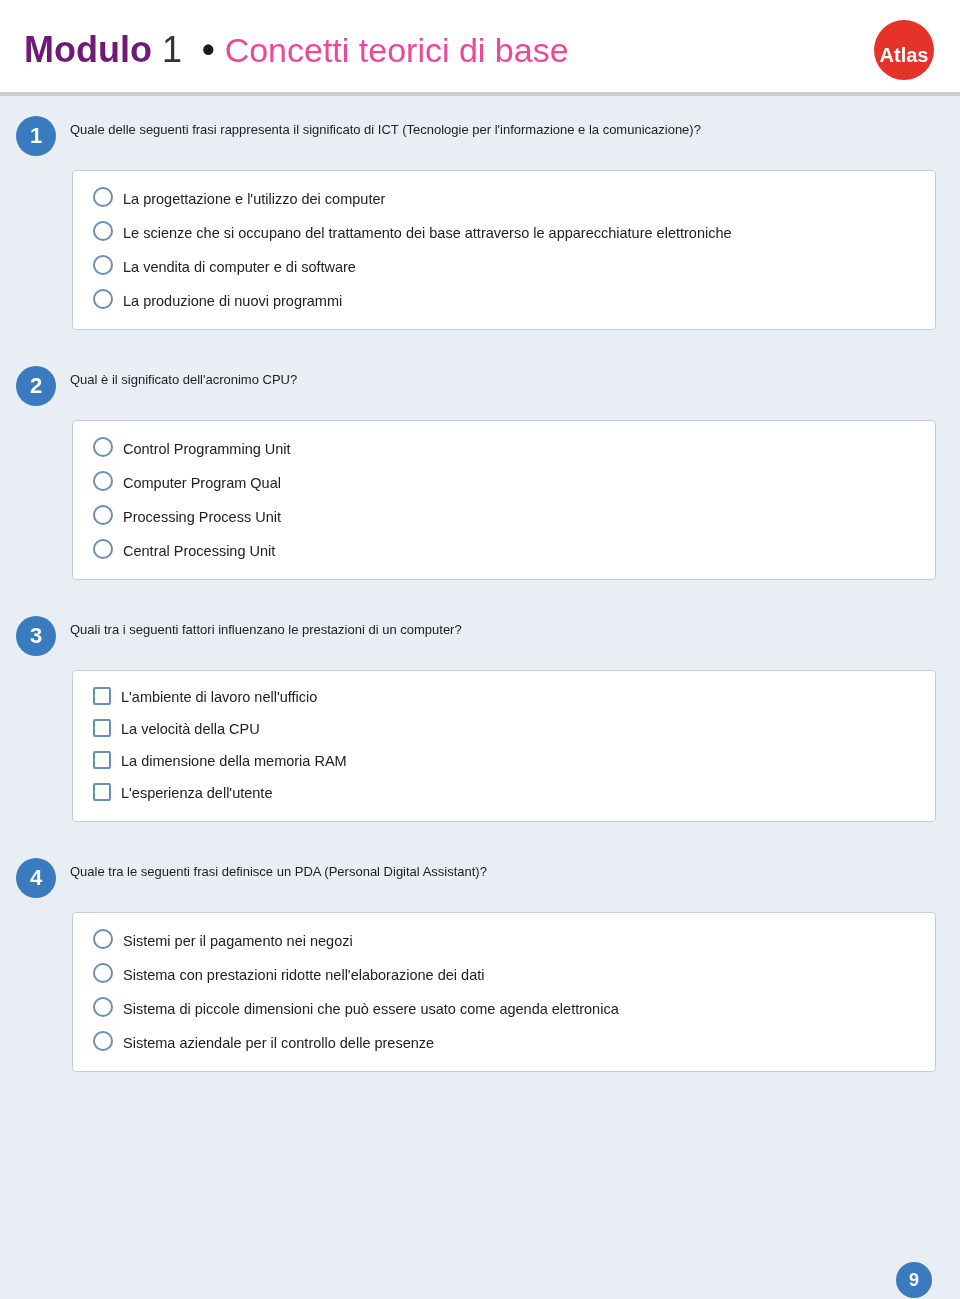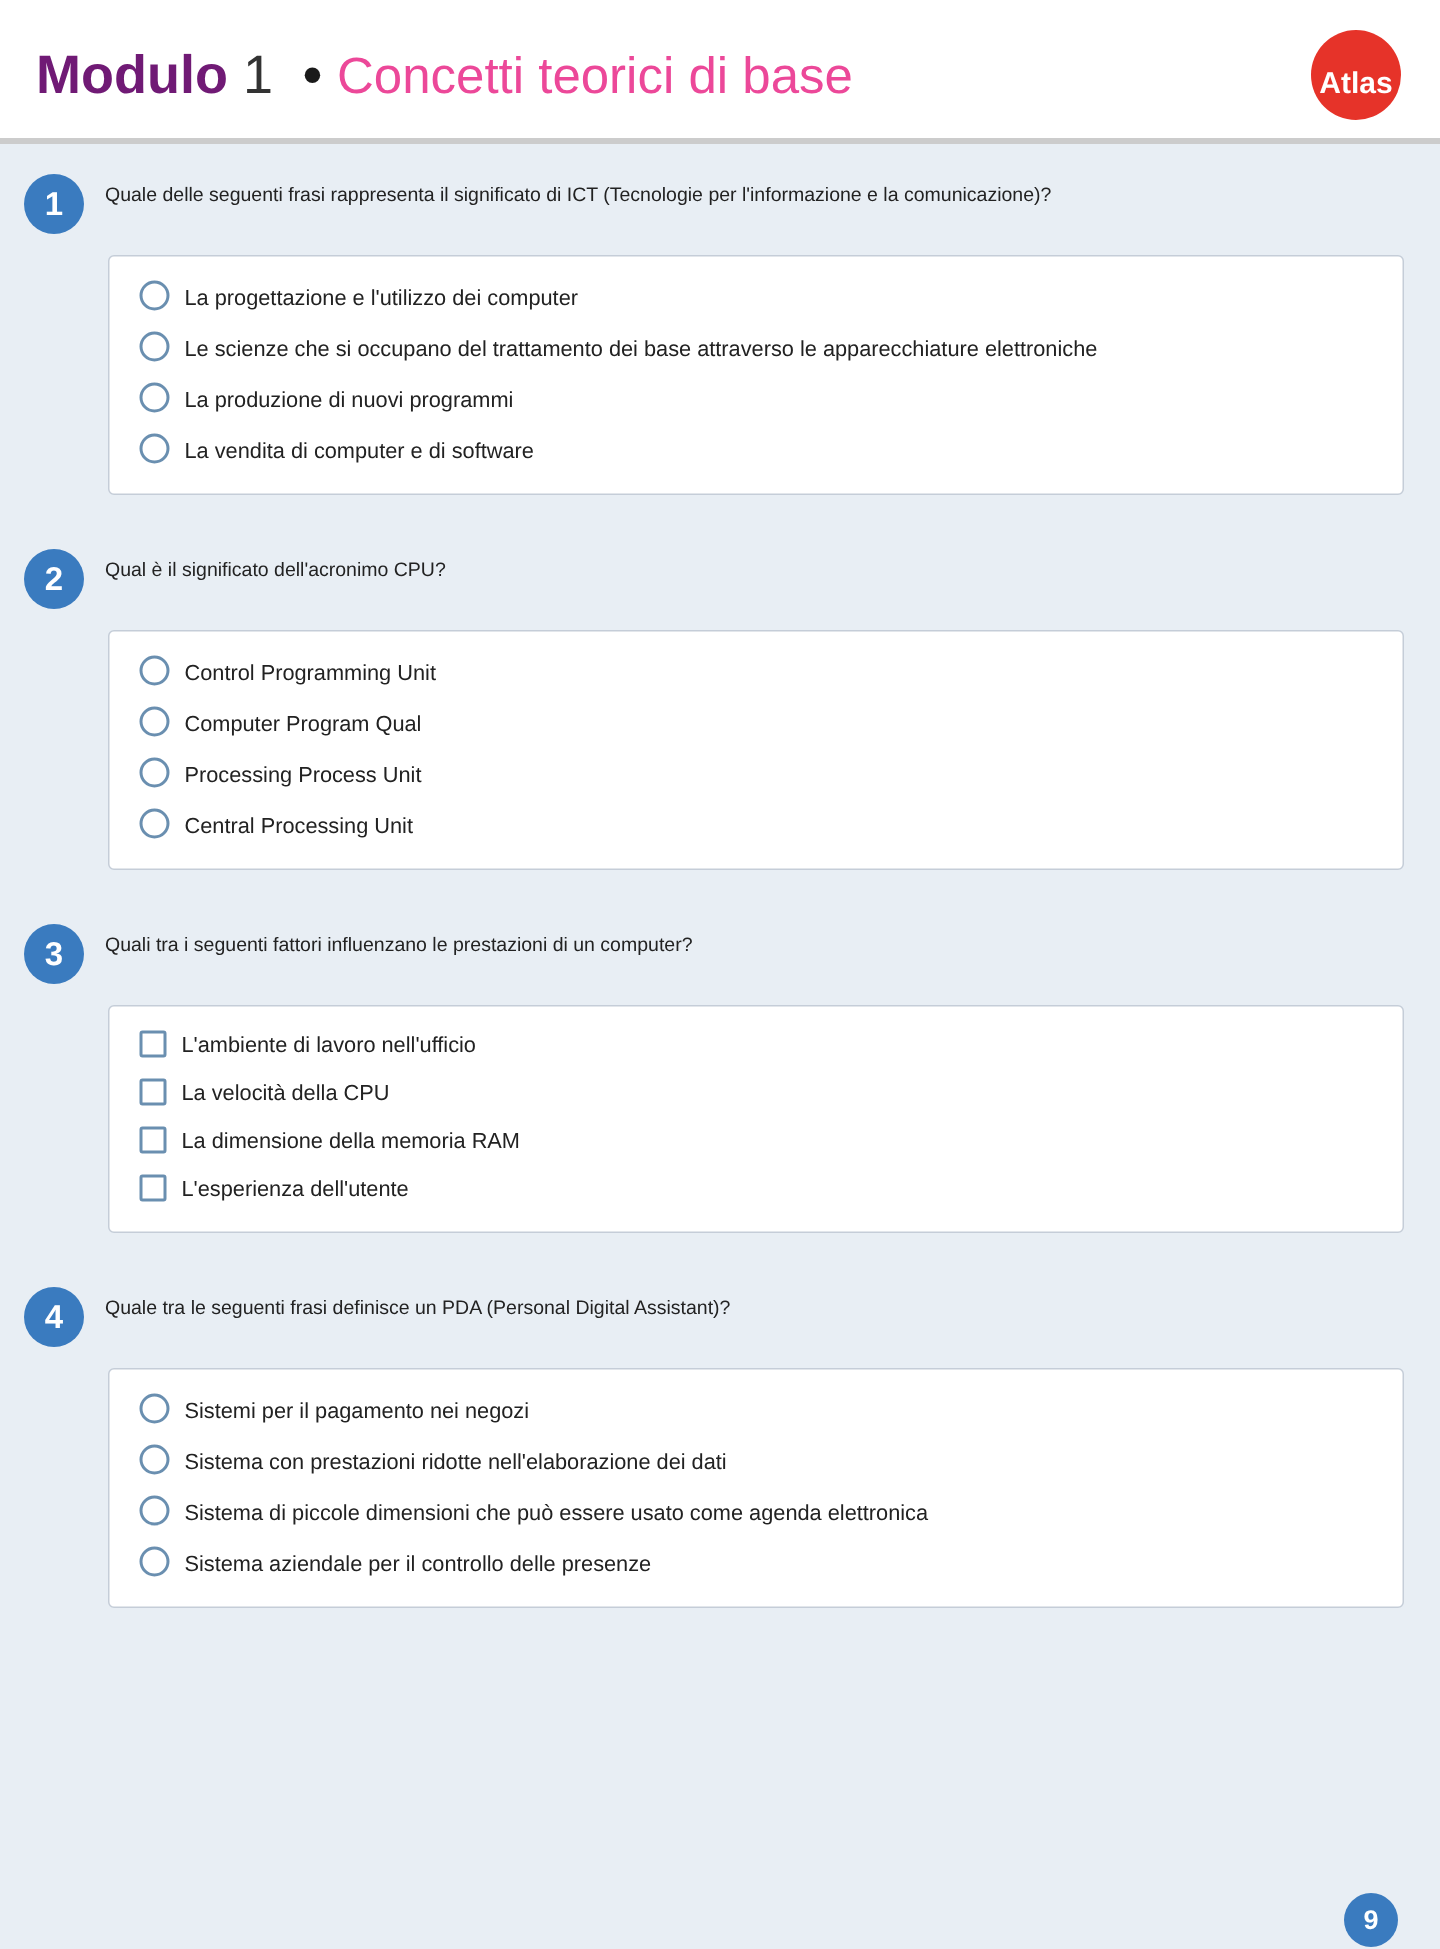--- a/index.html
+++ b/index.html
@@ -184,26 +184,26 @@
     <div class="answer-option">
       <span class="radio-circle"></span>
       <span>La progettazione e l'utilizzo dei computer</span>
     </div>
     <div class="answer-option">
       <span class="radio-circle"></span>
       <span>Le scienze che si occupano del trattamento dei base attraverso le apparecchiature elettroniche</span>
     </div>
     <div class="answer-option">
       <span class="radio-circle"></span>
+      <span>La vendita di computer e di software</span>
+    </div>
+    <div class="answer-option">
+      <span class="radio-circle"></span>
       <span>La produzione di nuovi programmi</span>
     </div>
-    <div class="answer-option">
-      <span class="radio-circle"></span>
-      <span>La vendita di computer e di software</span>
-    </div>
   </div>
 
   <div class="question-block">
     <div class="question-number-badge">
       <span>2</span>
     </div>
     <div class="question-text">Qual è il significato dell'acronimo CPU?</div>
   </div>
   <div class="answers-box">
     <div class="answer-option">

